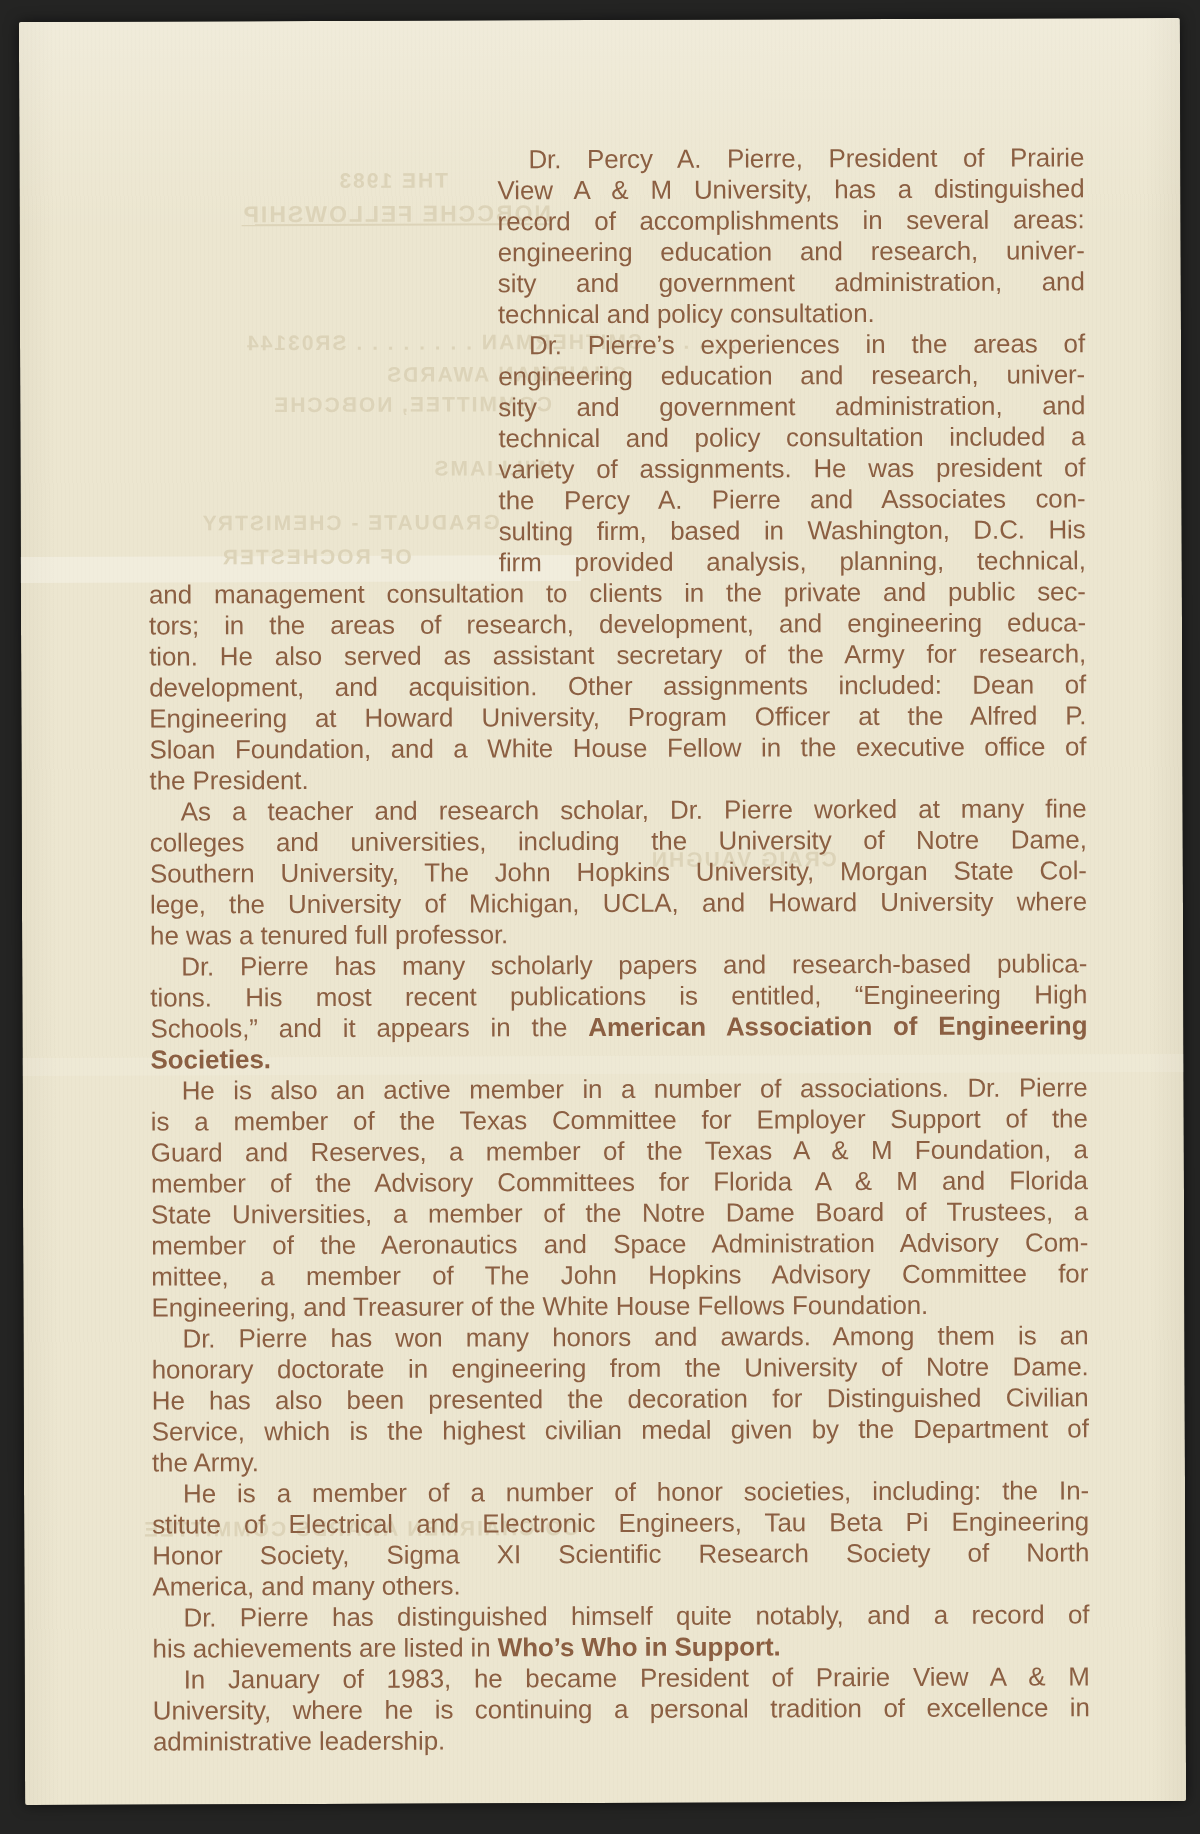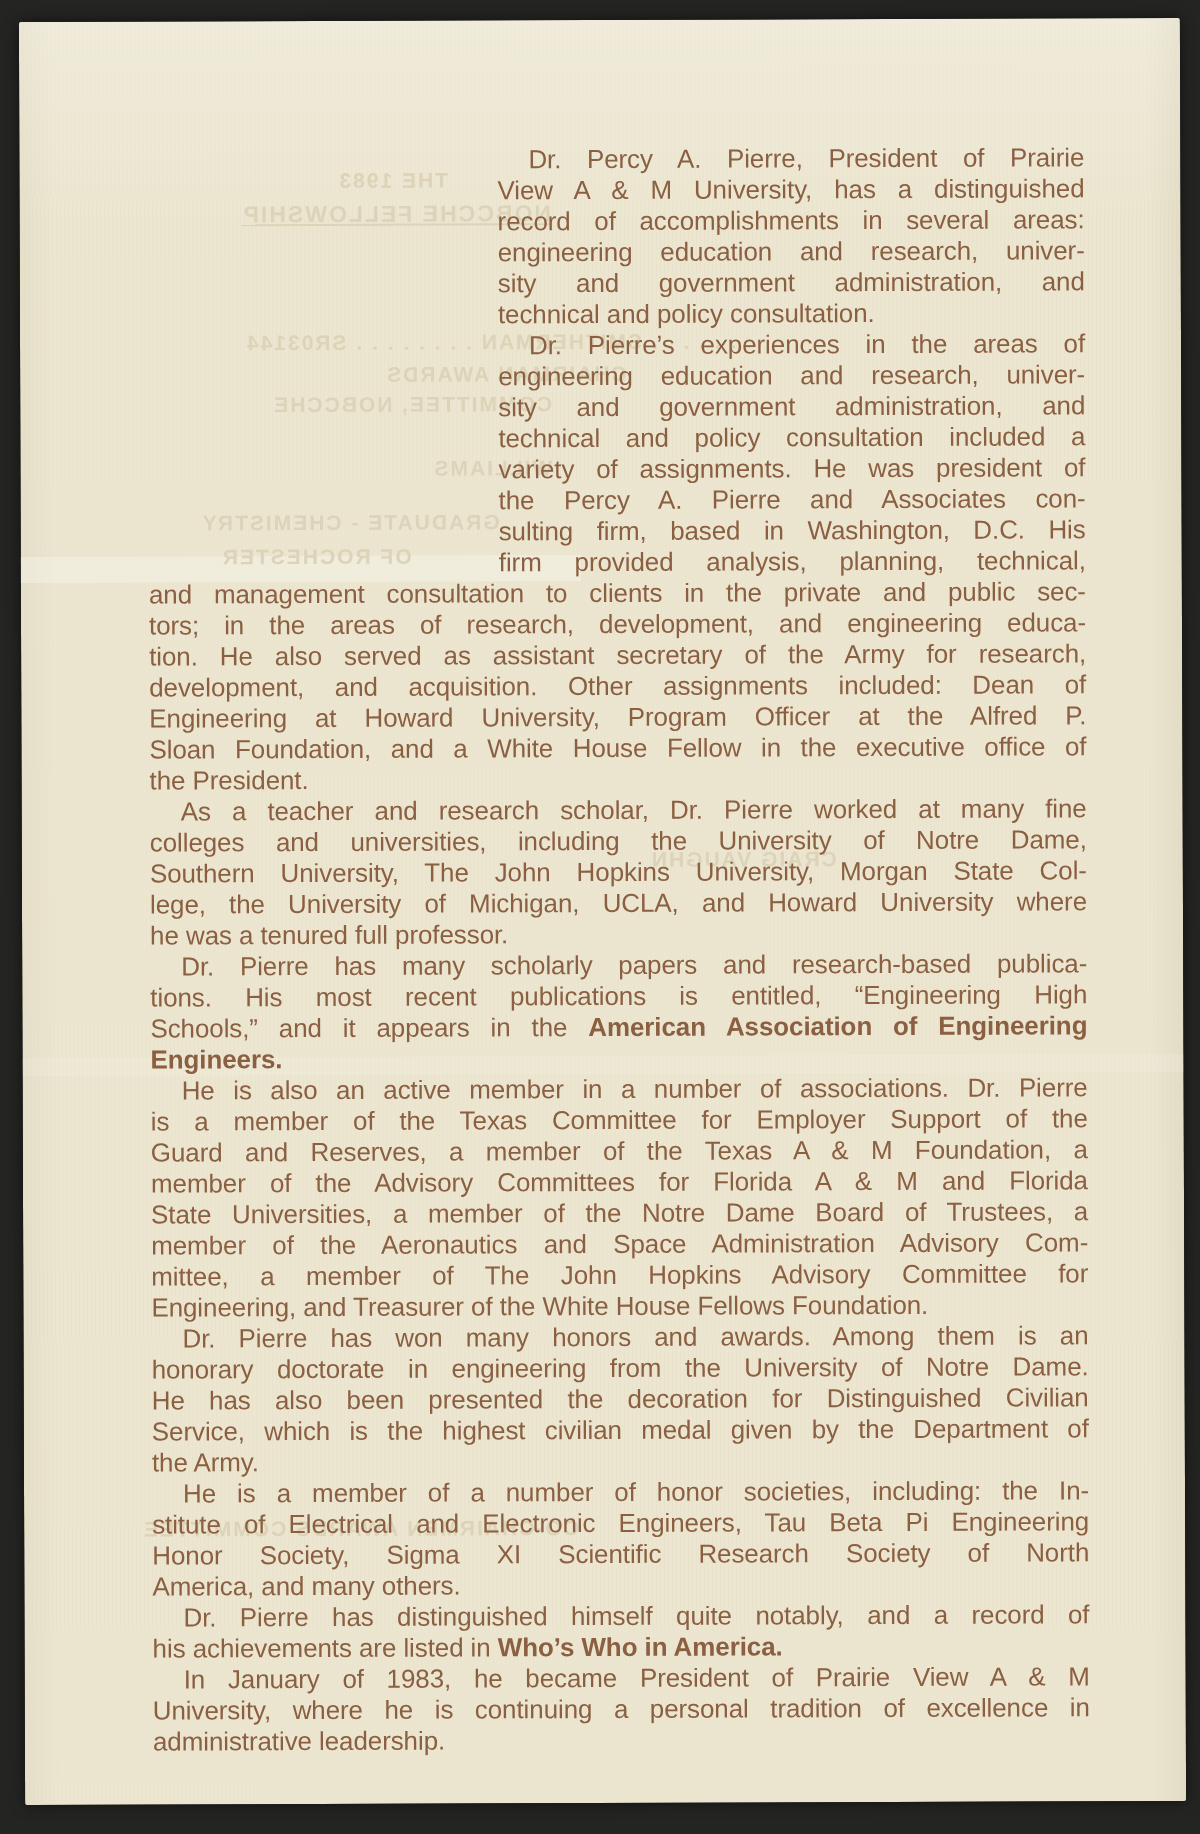--- a/index.html
+++ b/index.html
@@ -108,37 +108,37 @@
       <div class="line">Sloan Foundation, and a White House Fellow in the executive office of</div>
       <div class="line last">the President.</div>
       <div class="line indent">As a teacher and research scholar, Dr. Pierre worked at many fine</div>
       <div class="line">colleges and universities, including the University of Notre Dame,</div>
       <div class="line">Southern University, The John Hopkins University, Morgan State Col-</div>
       <div class="line">lege, the University of Michigan, UCLA, and Howard University where</div>
       <div class="line last">he was a tenured full professor.</div>
       <div class="line indent">Dr. Pierre has many scholarly papers and research-based publica-</div>
       <div class="line">tions. His most recent publications is entitled, “Engineering High</div>
       <div class="line"><span>Schools,” and it appears in the </span><b>American Association of Engineering</b></div>
-      <div class="line last"><b>Engineers.</b></div>
+      <div class="line last"><b>Societies.</b></div>
       <div class="line indent">He is also an active member in a number of associations. Dr. Pierre</div>
       <div class="line">is a member of the Texas Committee for Employer Support of the</div>
       <div class="line">Guard and Reserves, a member of the Texas A &amp; M Foundation, a</div>
       <div class="line">member of the Advisory Committees for Florida A &amp; M and Florida</div>
       <div class="line">State Universities, a member of the Notre Dame Board of Trustees, a</div>
       <div class="line">member of the Aeronautics and Space Administration Advisory Com-</div>
       <div class="line">mittee, a member of The John Hopkins Advisory Committee for</div>
       <div class="line last">Engineering, and Treasurer of the White House Fellows Foundation.</div>
       <div class="line indent">Dr. Pierre has won many honors and awards. Among them is an</div>
       <div class="line">honorary doctorate in engineering from the University of Notre Dame.</div>
       <div class="line">He has also been presented the decoration for Distinguished Civilian</div>
       <div class="line">Service, which is the highest civilian medal given by the Department of</div>
       <div class="line last">the Army.</div>
       <div class="line indent">He is a member of a number of honor societies, including: the In-</div>
       <div class="line">stitute of Electrical and Electronic Engineers, Tau Beta Pi Engineering</div>
       <div class="line">Honor Society, Sigma XI Scientific Research Society of North</div>
       <div class="line last">America, and many others.</div>
       <div class="line indent">Dr. Pierre has distinguished himself quite notably, and a record of</div>
-      <div class="line last"><span>his achievements are listed in </span><b>Who’s Who in America.</b></div>
+      <div class="line last"><span>his achievements are listed in </span><b>Who’s Who in Support.</b></div>
       <div class="line indent">In January of 1983, he became President of Prairie View A &amp; M</div>
       <div class="line">University, where he is continuing a personal tradition of excellence in</div>
       <div class="line last">administrative leadership.</div>
     </div>
 </div>
 
 </body></html>

